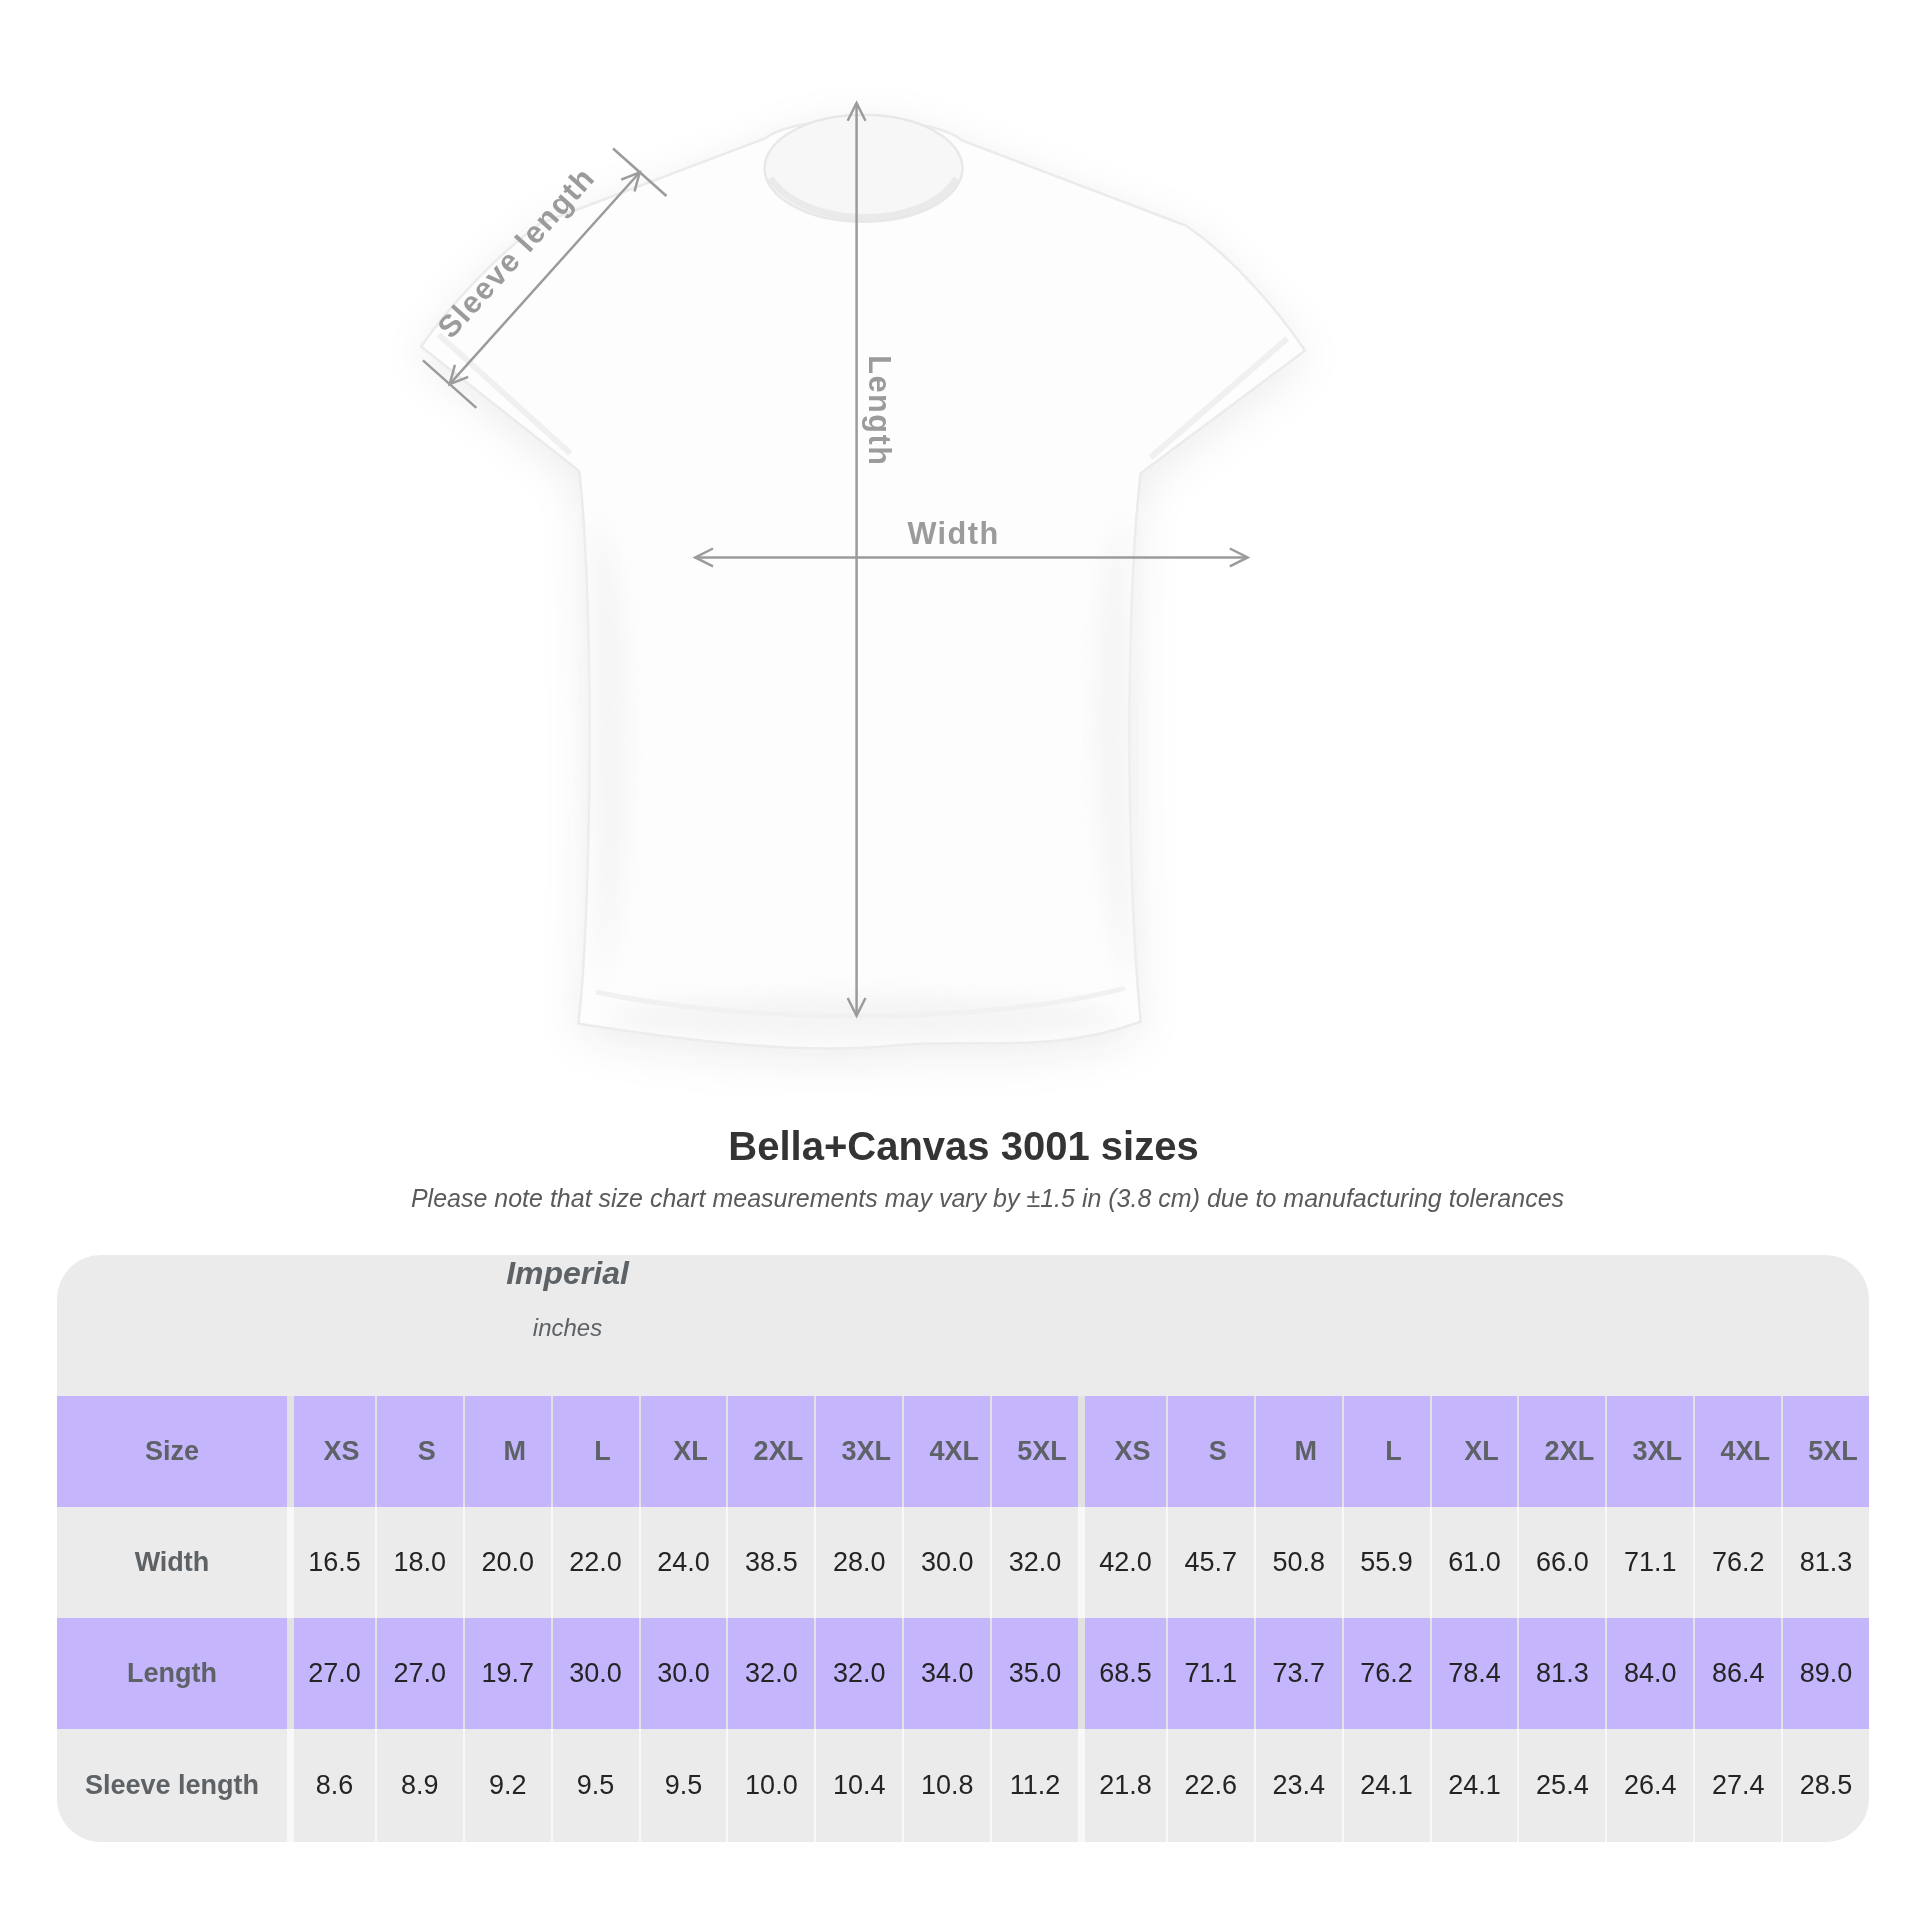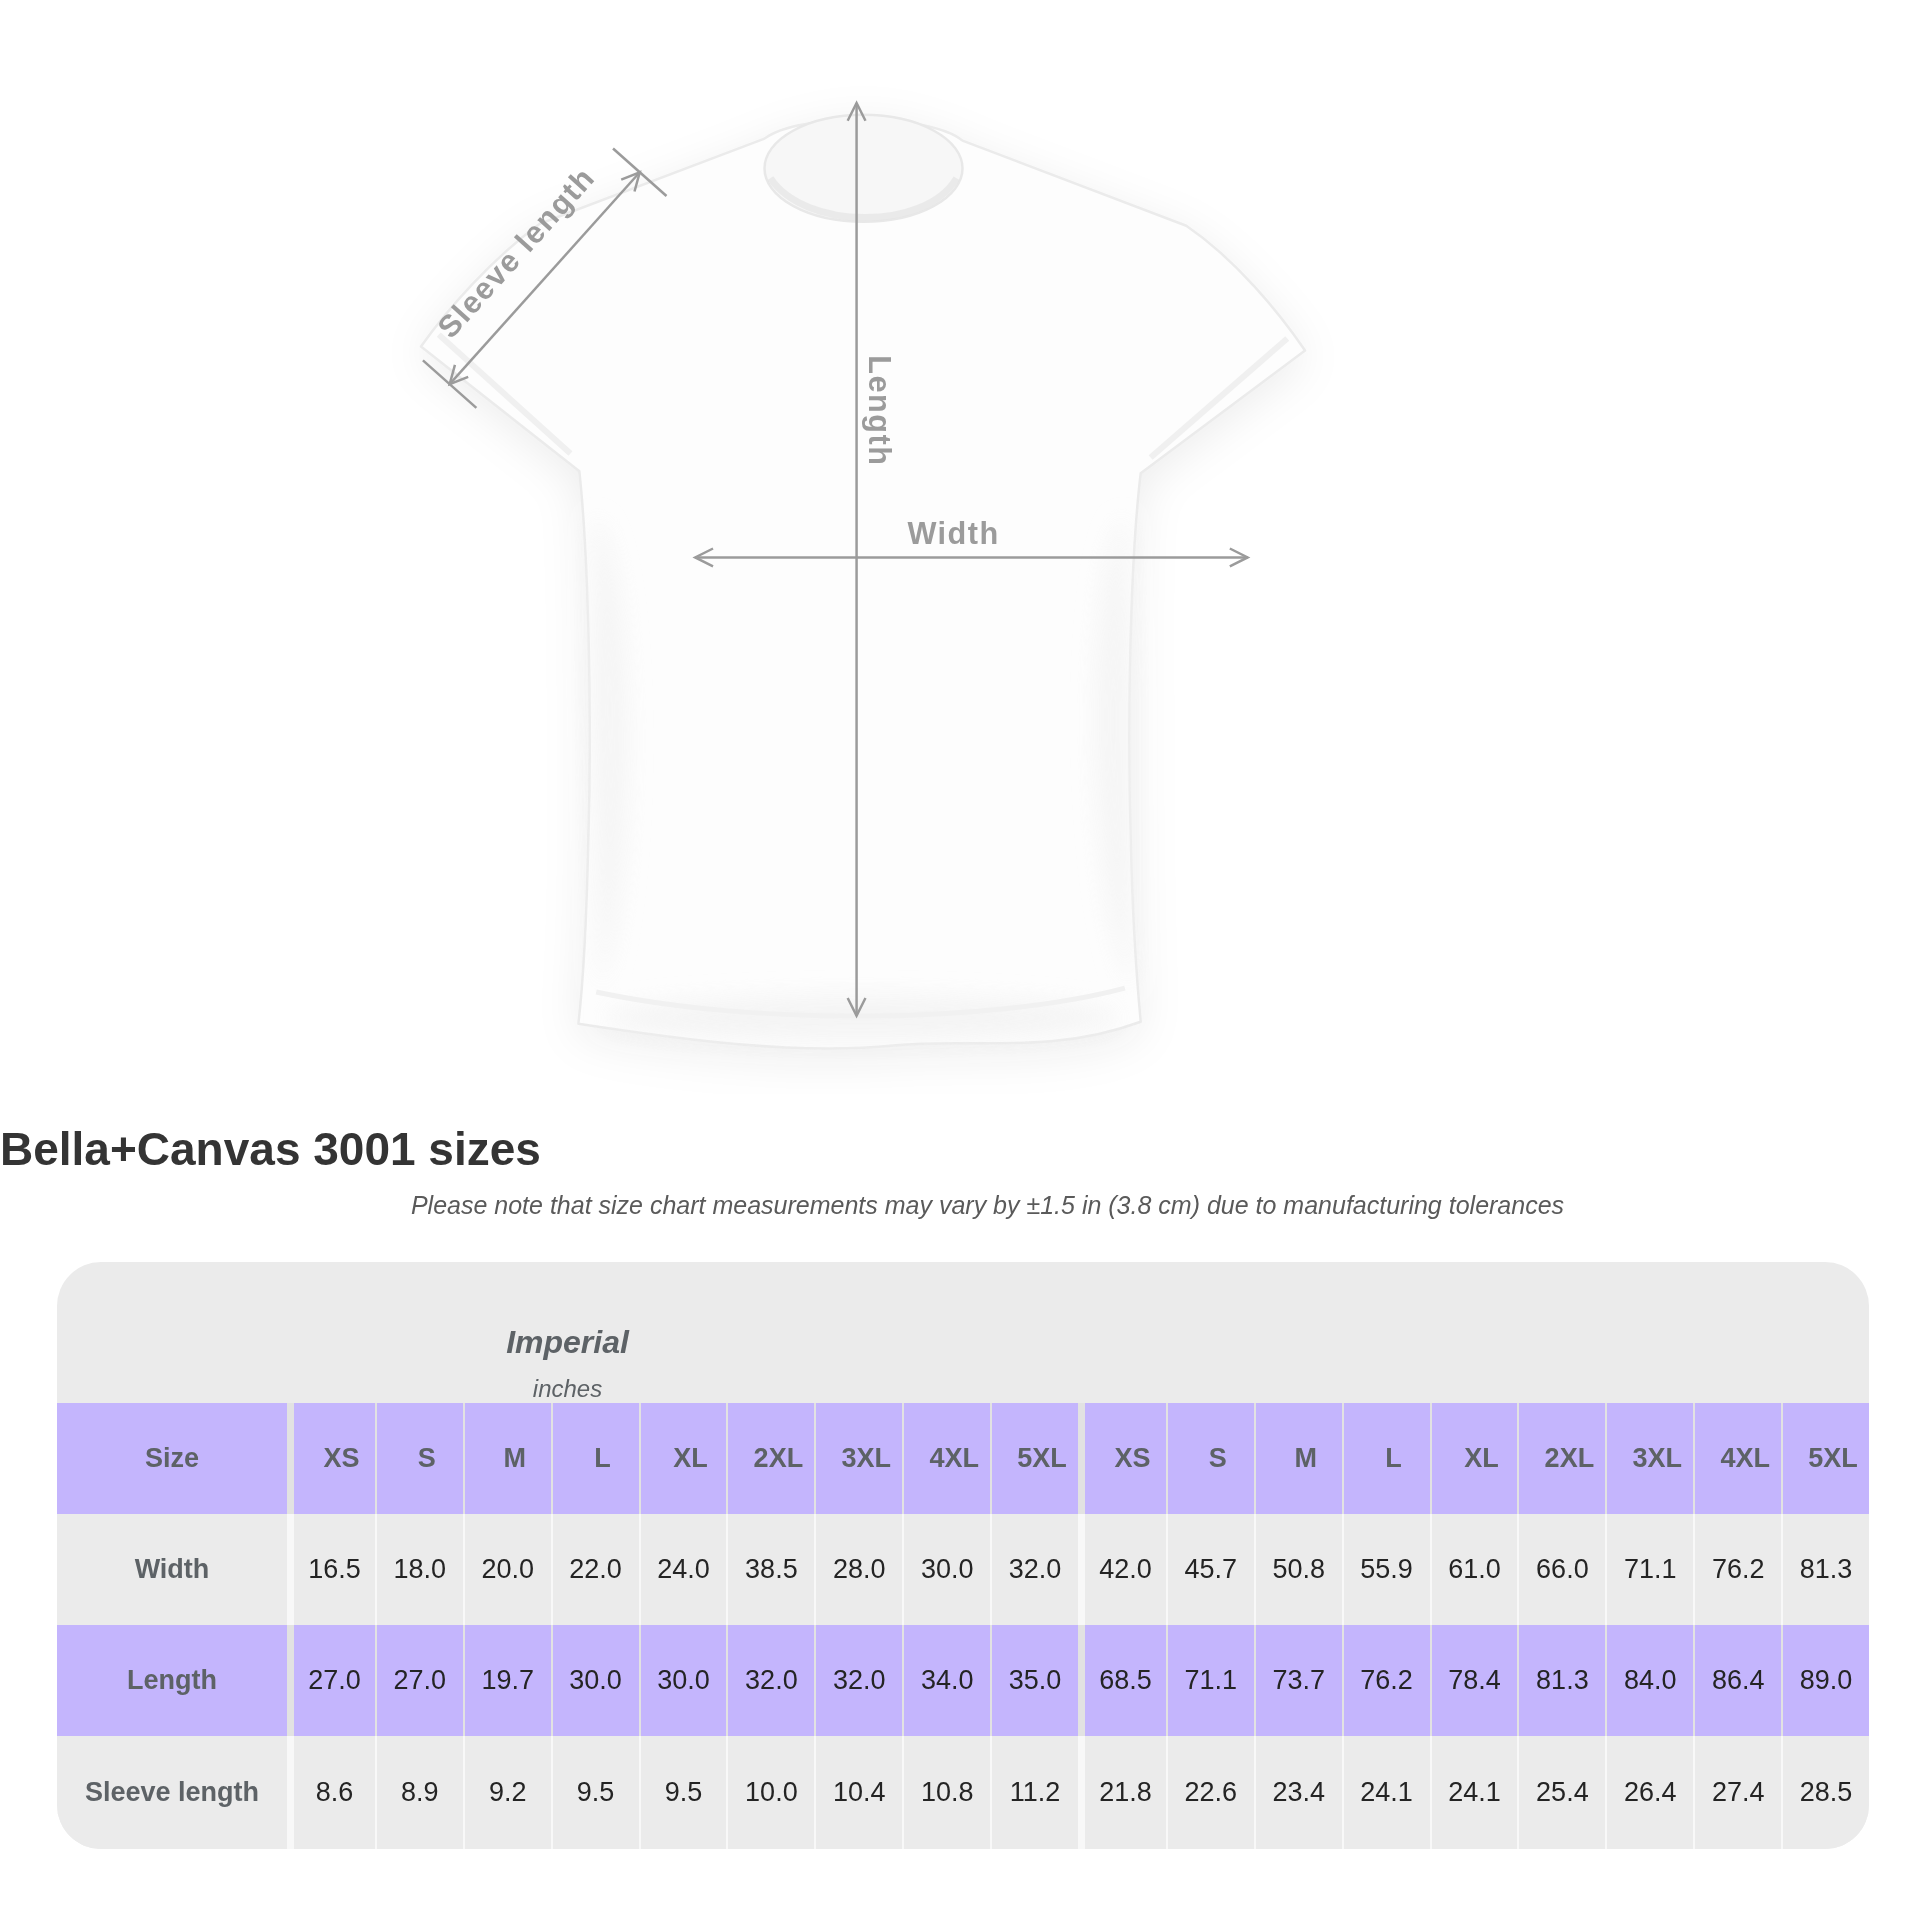--- a/index.html
+++ b/index.html
@@ -6,29 +6,29 @@
   body{width:1927px;height:1927px;overflow:hidden;font-family:"Liberation Sans",sans-serif;}
   .page{width:1927px;height:1927px;position:relative;}
 
   
   .diagram{display:block;width:1927px;height:1094px;}
   .shirt{filter:drop-shadow(0 10px 22px rgba(0,0,0,0.07));}
   .meas-label{font-family:"Liberation Sans",sans-serif;font-size:31px;font-weight:bold;
               fill:#9b9b9b;letter-spacing:1.5px;}
 
   
-  .title{margin:30px 0 0 0;font-size:46px;font-weight:bold;color:#343434;line-height:1.1;}
+  .title{margin:30px 0 0 0;text-align:center;font-size:40px;font-weight:bold;color:#343434;line-height:1.1;}
   .subtitle{margin:16px 0 0 9px;text-align:center;font-size:25px;font-style:italic;color:#5a5a5a;padding-left:39px;}
 
   
   .tablewrap{margin:42px 57px 0 57px;width:1812px;border-radius:44px;overflow:hidden;
              background:#ebebeb;}
   .trow{display:grid;grid-template-columns:230px repeat(18,1fr);}
   .band{height:141px;}
-  .band-half{grid-column:1/11;display:flex;flex-direction:column;align-items:center;justify-content:flex-end;gap:0;}
+  .band-half{grid-column:1/11;display:flex;flex-direction:column;align-items:center;justify-content:flex-start;gap:8px;}
   .band-half.right{grid-column:11/20;}
   .band-title{font-size:32px;font-weight:bold;font-style:italic;color:#5d6266;}
   .band-unit{font-size:24px;font-style:italic;color:#5d6266;margin-top:14px;}
 
   .hdr{height:111px;background:#ffffff;}
   .row-white{background:#c4b5fd;--div:#e2e2e2;}
   .row-gray{background:#ebebeb;--div:#f8f8f8;}
   .drow{height:111px;}
   .drow.last{height:113px;}
 

